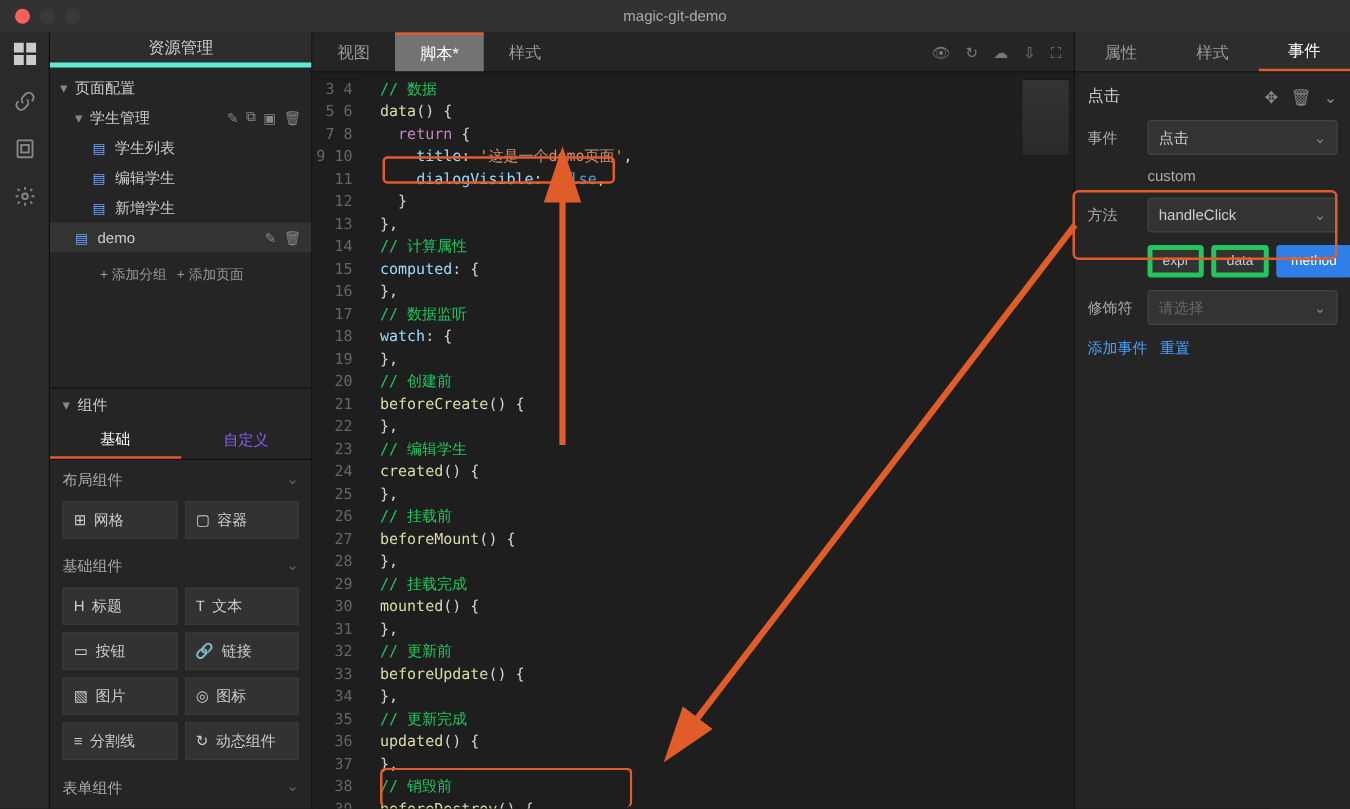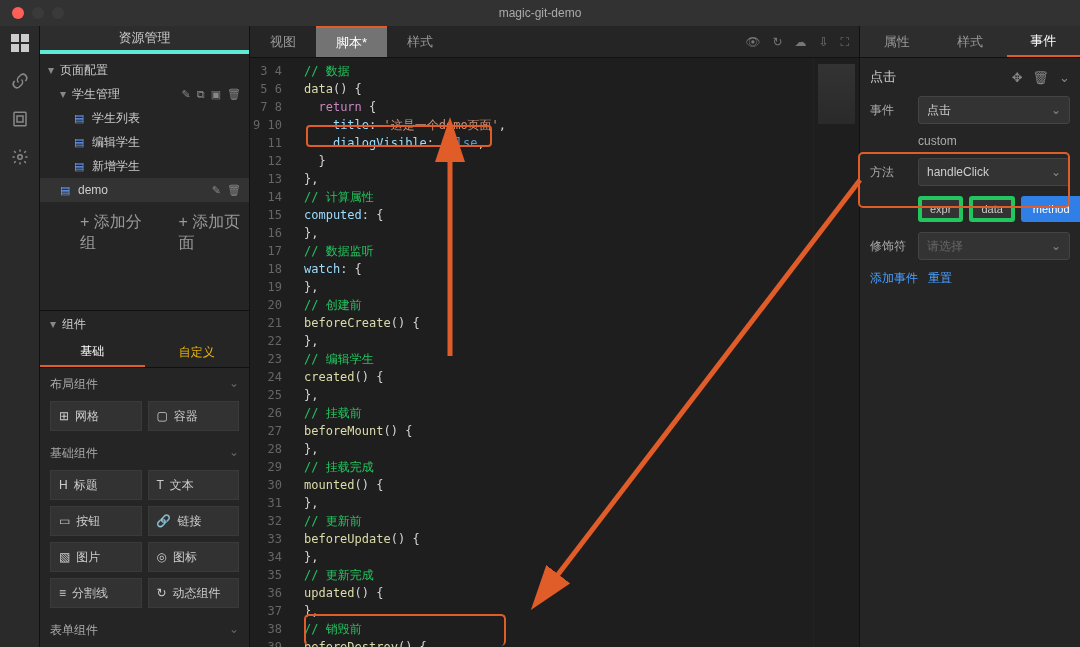--- a/index.html
+++ b/index.html
@@ -59,27 +59,27 @@
 .tree-row {
   height: 24px; display:flex; align-items:center;
   padding: 0 8px; color:#ccc; cursor:pointer;
 }
 .tree-row .chev { width:12px; color:#888; }
 .tree-row .icons { margin-left:auto; display:flex; gap:6px; color:#888; font-size:11px; }
 .tree-row.indent1 { padding-left: 20px; }
 .tree-row.indent2 { padding-left: 34px; }
 .tree-row.active { background:#333; }
 .tree-row .fi { width:14px; margin-right:4px; color:#6aa0ff; font-size:11px;}
-.add-buttons { display:flex; gap:28px; padding:10px 0 10px 40px; color:#999; font-size:16px;justify-content:flex-end;}
+.add-buttons { display:flex; gap:8px; padding:10px 0 10px 40px; color:#999; font-size:11px;}
 
 .components-panel { border-top:1px solid #111; }
 .section-title { height:26px; display:flex; align-items:center; padding:0 10px; color:#ccc; }
 .section-title .chev{ width:12px; color:#888;}
 .comp-tabs { display:flex; border-bottom:1px solid #111; }
-.comp-tab { flex:1; height:30px; display:flex; align-items:center; justify-content:center; color:#eab308; cursor:pointer; font-size:12px;}
+.comp-tab { flex:1; height:30px; display:flex; align-items:center; justify-content:center; color:#8b5cf6; cursor:pointer; font-size:12px;}
 .comp-tab.active { color:#fff; border-bottom:2px solid #e05c28; }
 .comp-group-label { padding:8px 10px; color:#aaa; display:flex; align-items:flex-start;}
 .comp-group-label .chev-r{ margin-left:auto; color:#666;}
 .comp-grid { display:grid; grid-template-columns:1fr 1fr; gap:6px; padding:0 10px 6px;}
 .comp-item {
   height:30px; background:#323232; border:1px solid #3a3a3a;
   display:flex; align-items:center; padding:0 8px; gap:6px;
   color:#ccc; cursor:pointer; font-size:12px;
 }
 

